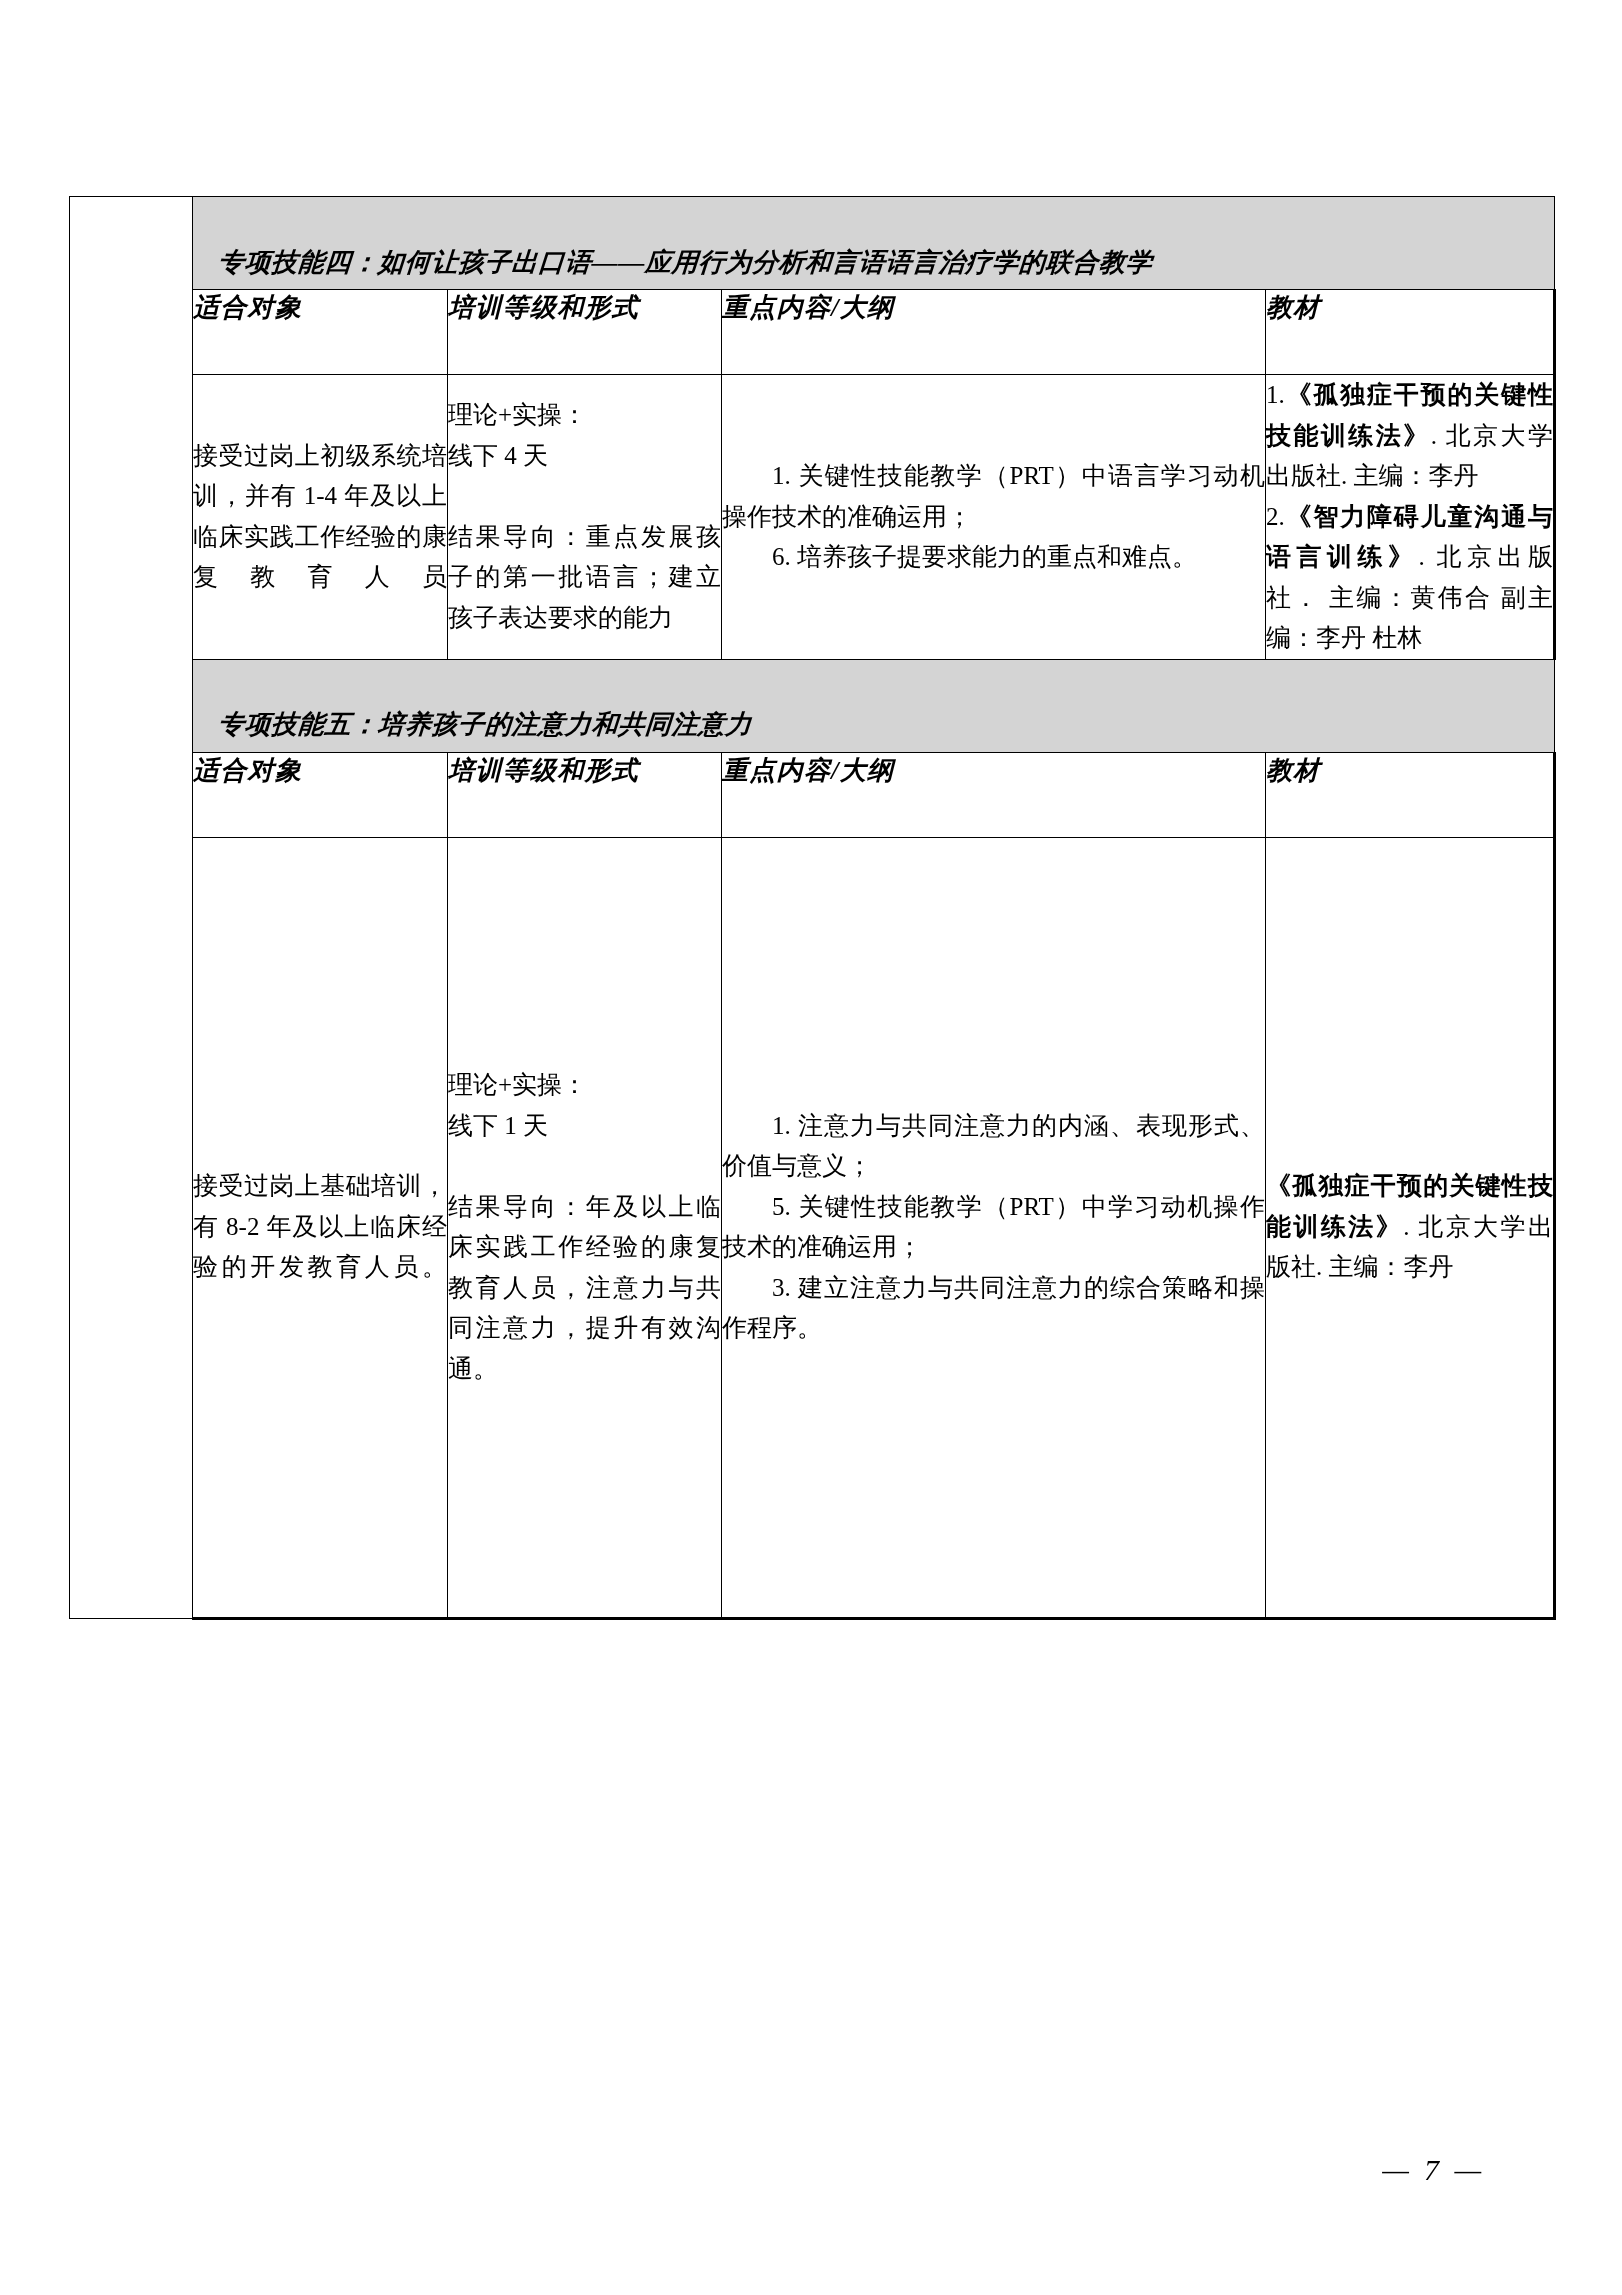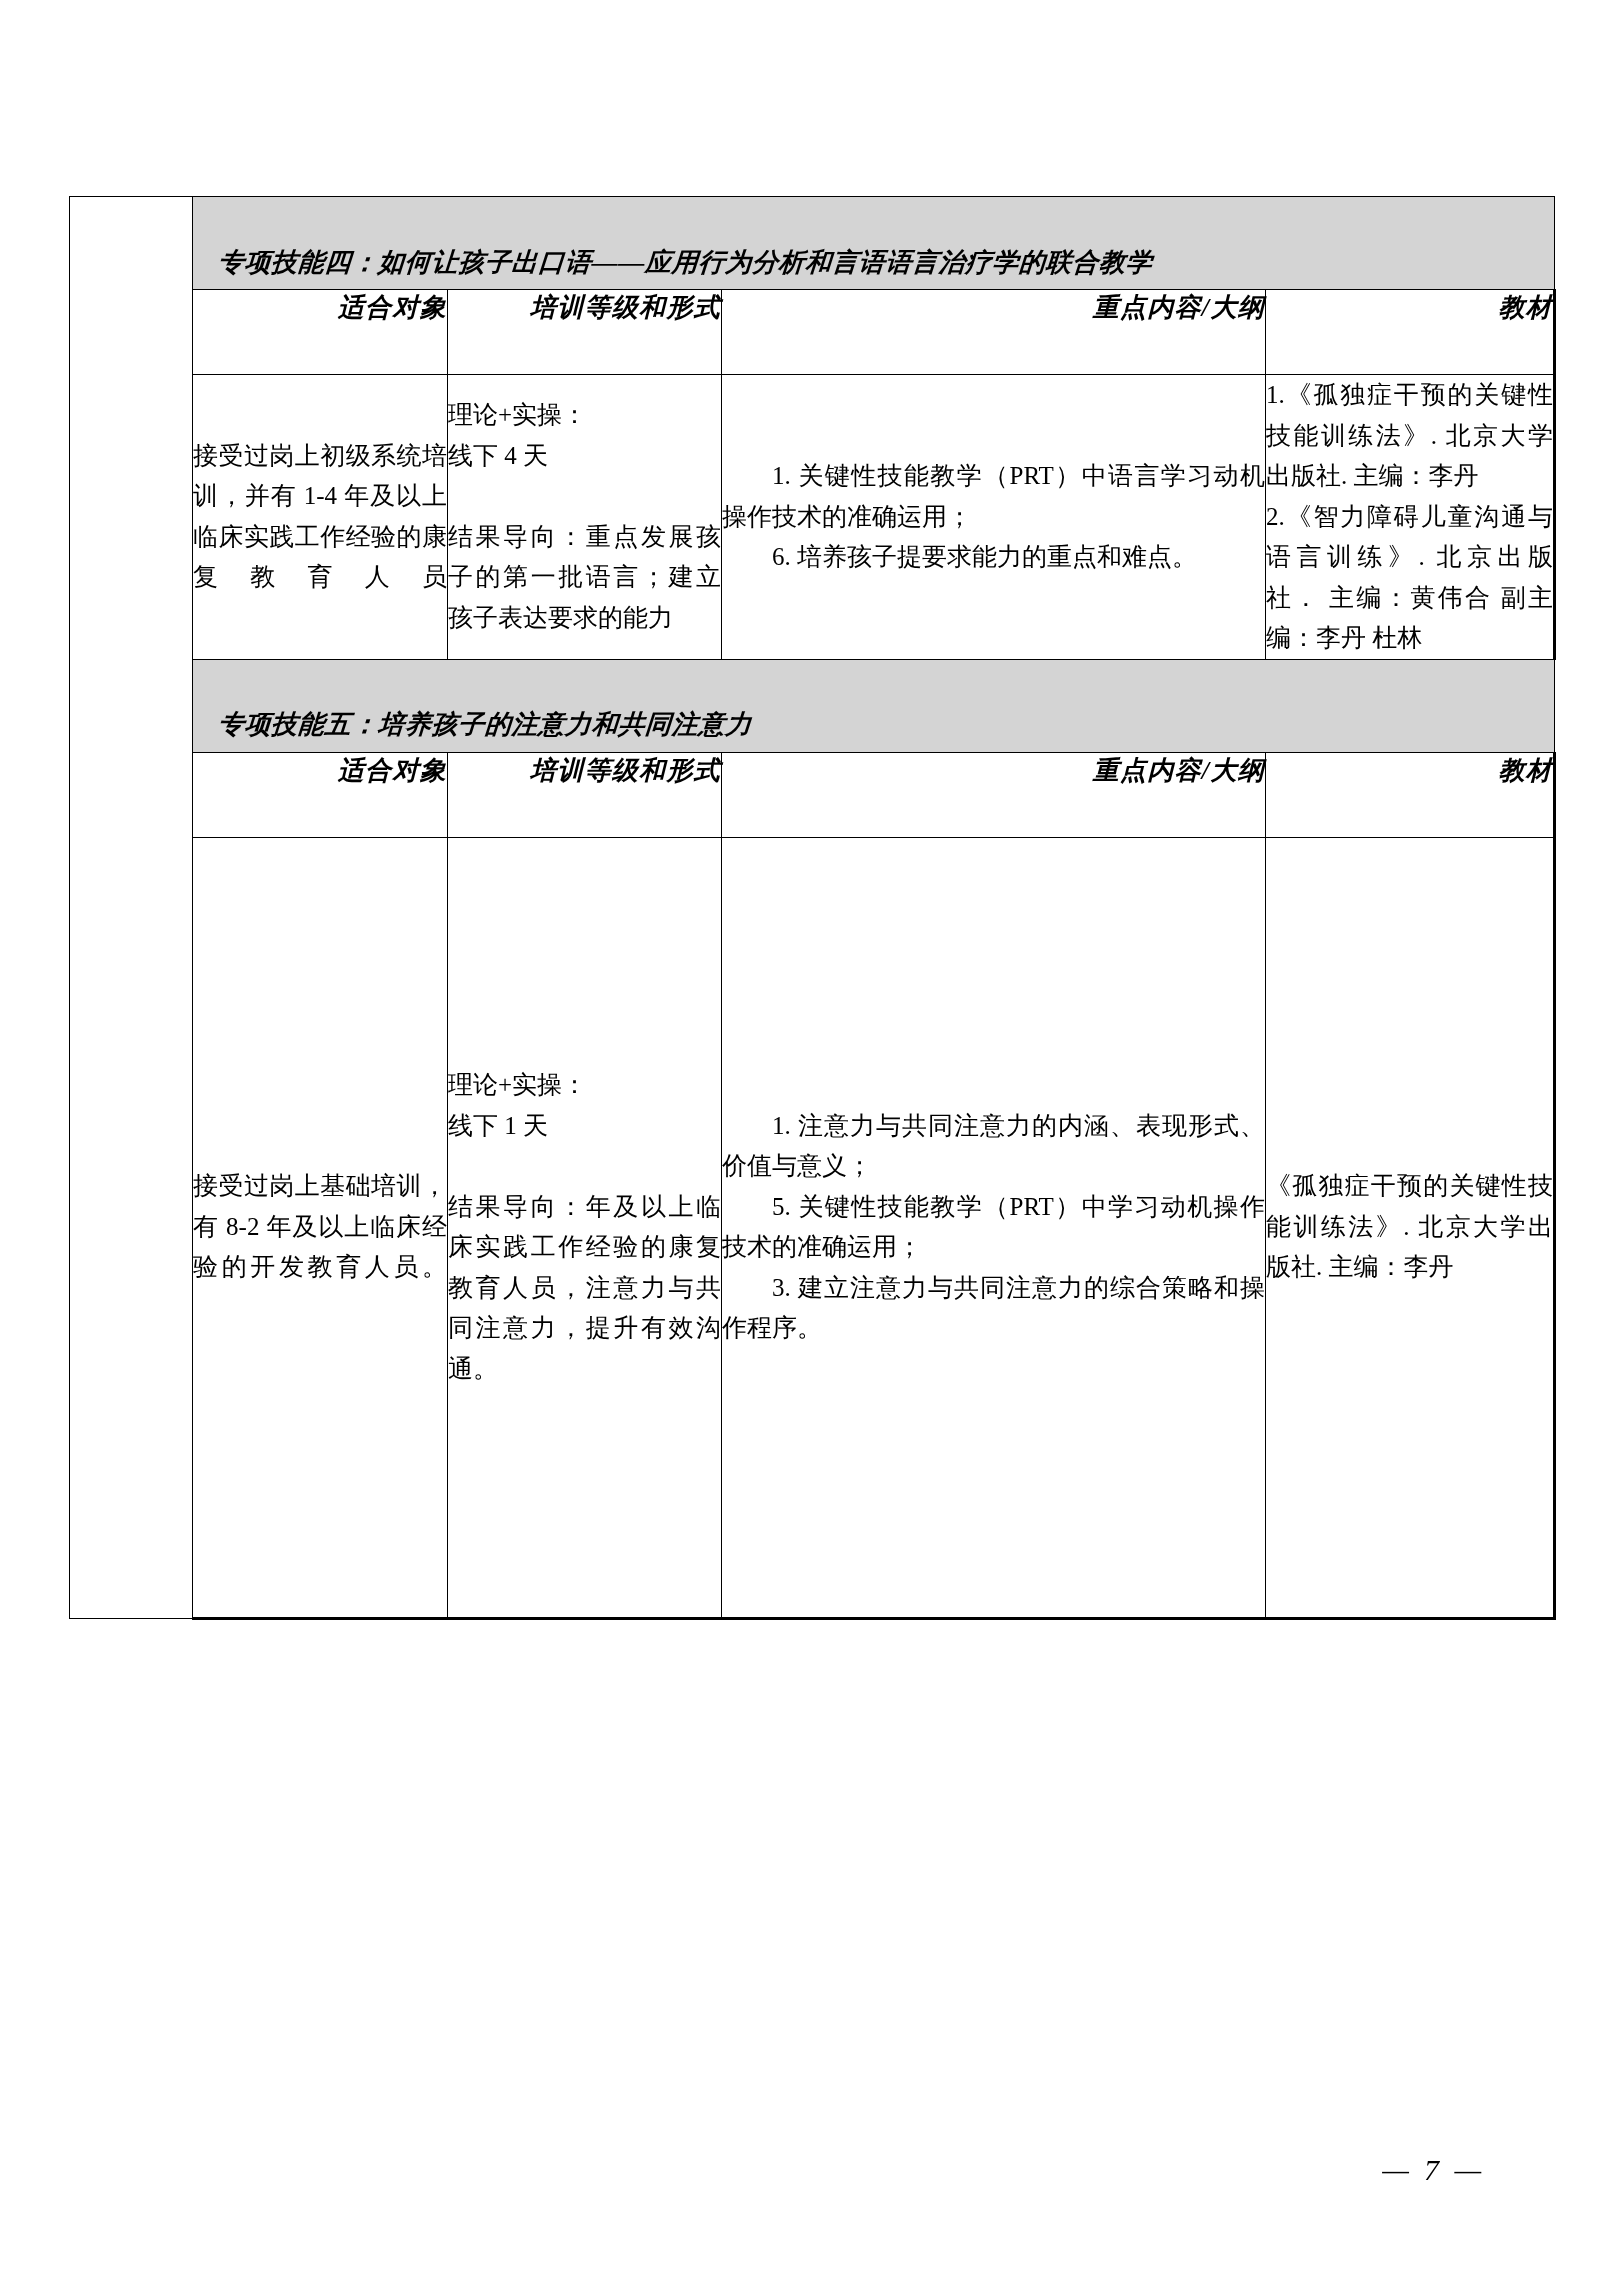--- a/index.html
+++ b/index.html
@@ -71,21 +71,21 @@
     font-style: italic;
     font-weight: 600;
     letter-spacing: 0.7px;
     white-space: nowrap;
     transform: skewX(-4deg);
   }
 
   
   .head-cell {
     height: 84px;
-    text-align: right;
+    text-align: left;
     vertical-align: middle;
     font-size: 26px;
     font-weight: bold;
     font-style: italic;
     letter-spacing: 1.3px;
     border-bottom-width: 2px;
   }
   .head-cell.last { border-right-width: 3.9px; }
 
   
@@ -105,21 +105,21 @@
     text-align-last: justify;
     text-justify: inter-character;
   }
   .just-last-left {
     text-align: justify;
     text-justify: inter-character;
   }
   .indent2 { text-indent: 2em; }
   .blank-line { height: 1.62em; }
 
-  .bold { font-weight: normal; }
+  .bold { font-weight: bold; }
 
   
   .page-number {
     position: absolute;
     left: 0;
     top: 2153px;
     width: 1485px;
     text-align: right;
     padding-right: 0px;
     font-size: 30px;

